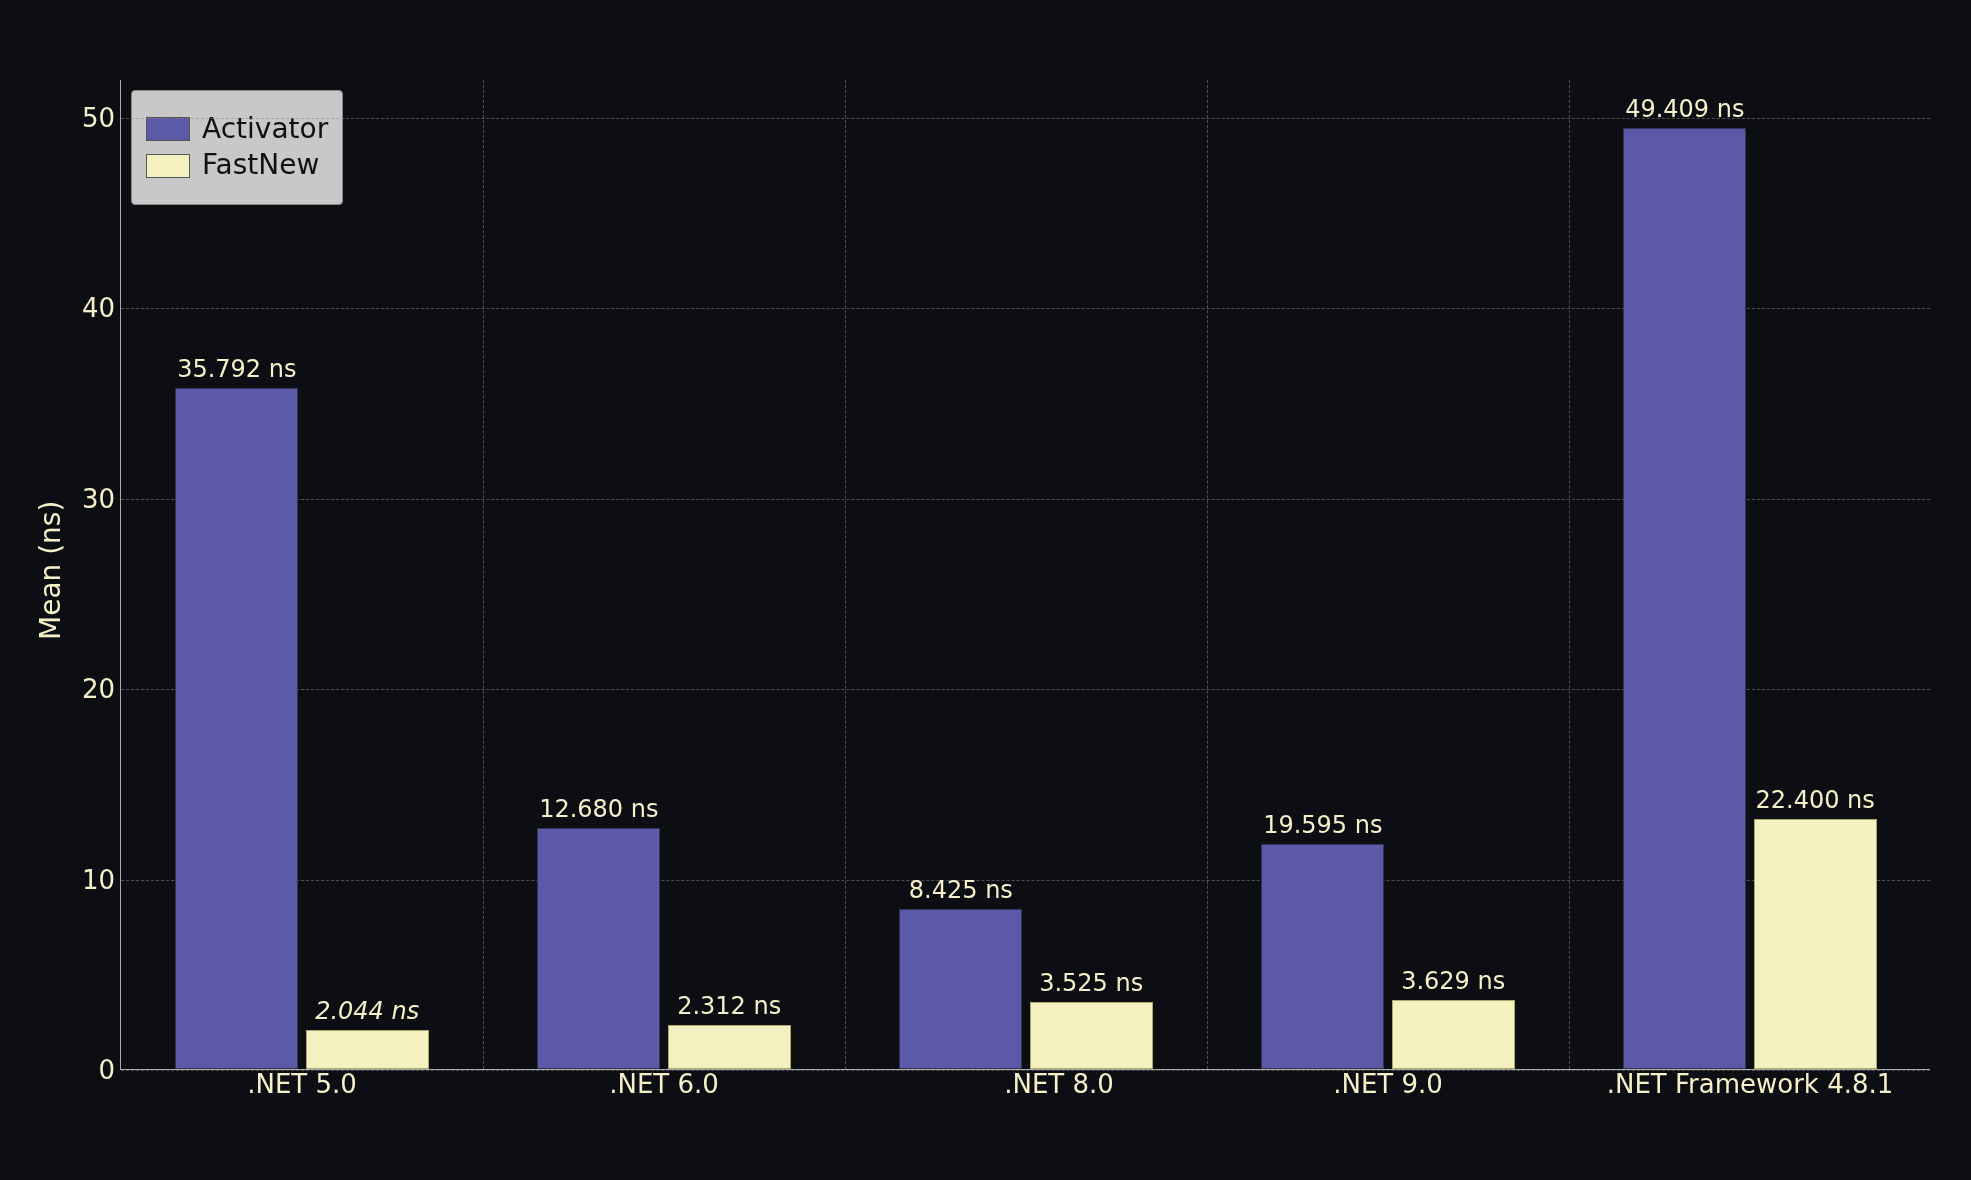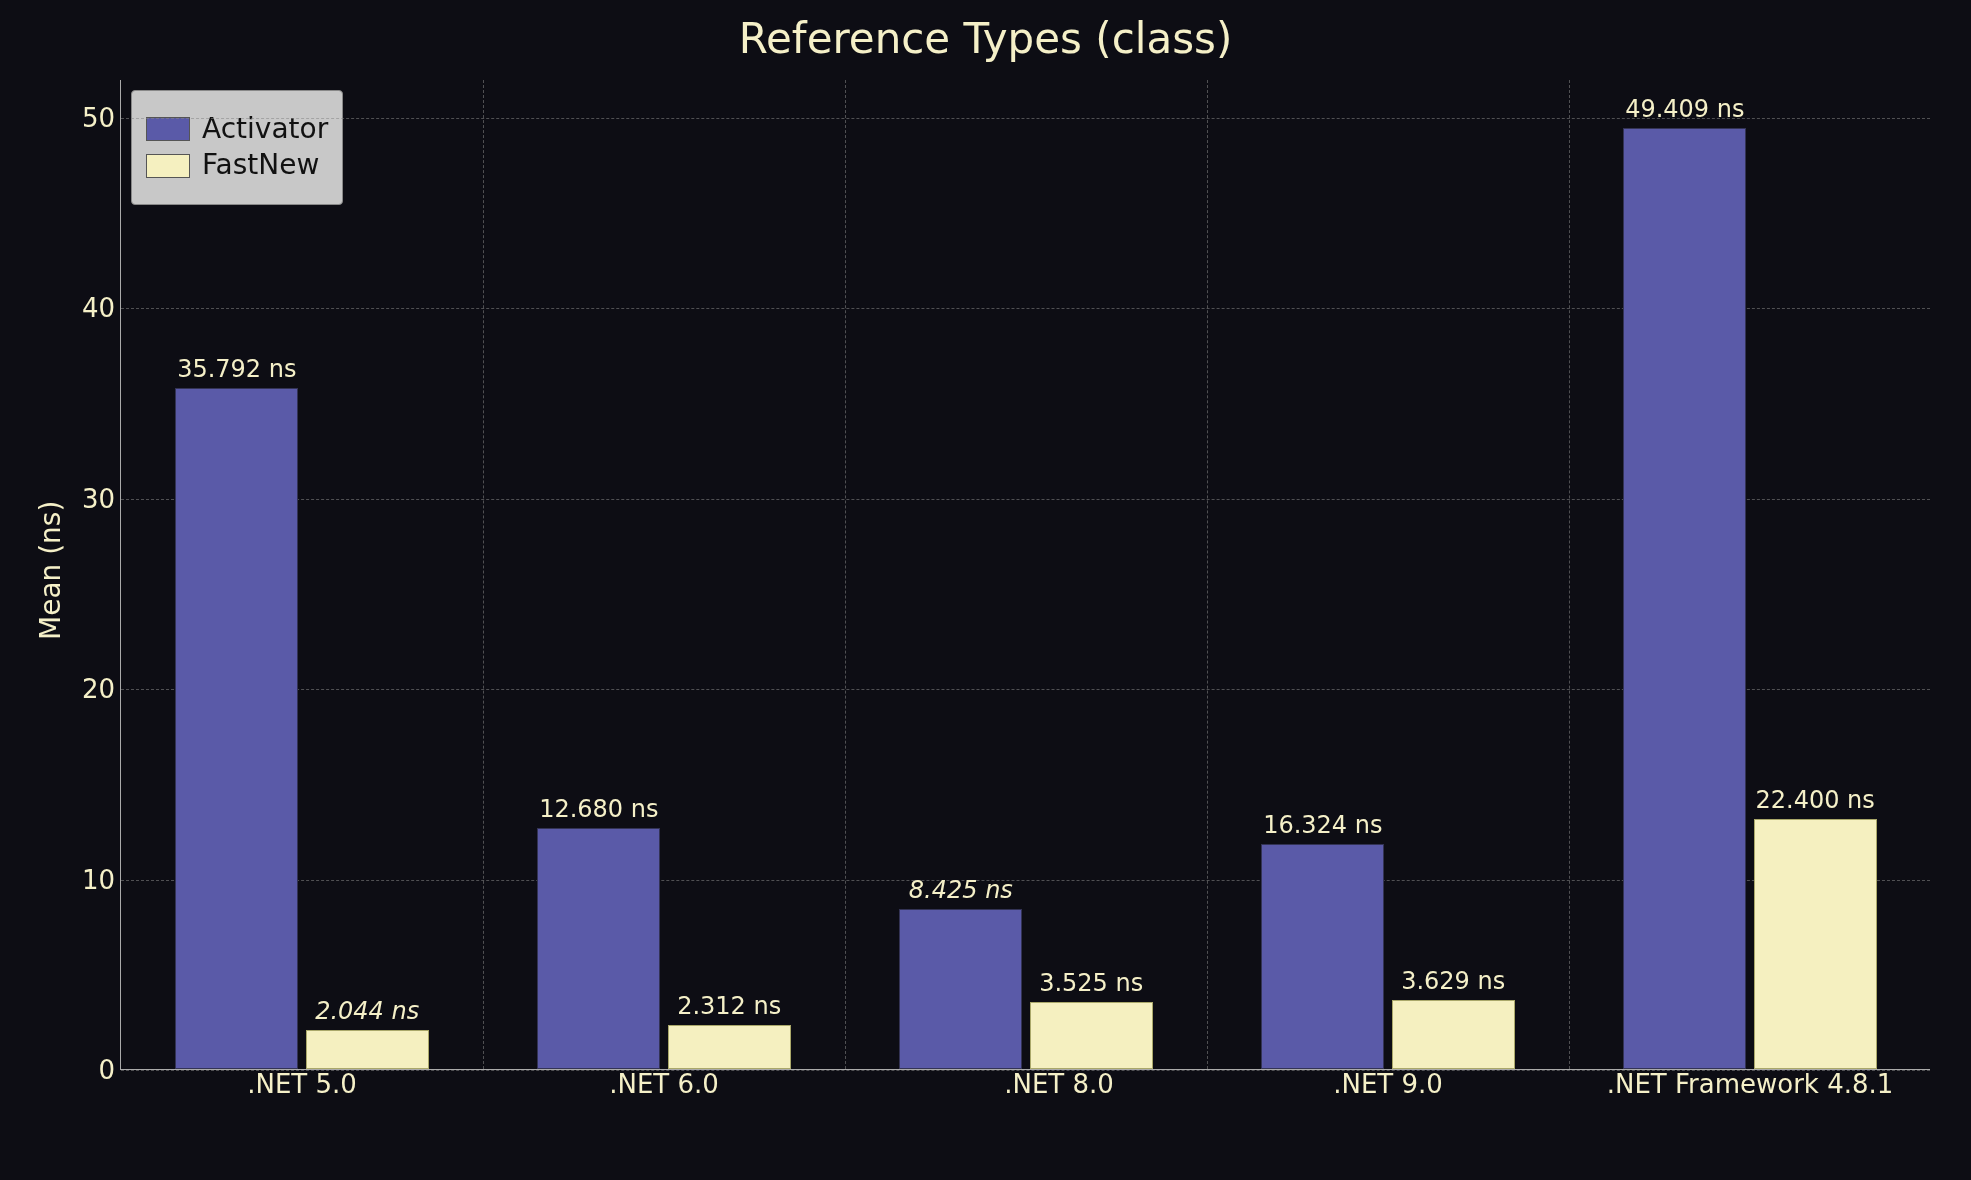--- a/index.html
+++ b/index.html
@@ -123,21 +123,20 @@
     border: 1px solid #555;
   }
   .legend-swatch.s0 { background: var(--bar1); }
   .legend-swatch.s1 { background: var(--bar2); }
 </style>
 </head>
 <body>
 
 <div class="chart-frame" style="left:0;top:0;width:1971px;height:1180px;">
 
-  <div class="title" style="top:14px;">Reference Types (class)</div>
 
   <div class="ylabel" style="left:34px; top:640px;">Mean (ns)</div>
 
   <div class="plot-area" id="plot" style="left:120px; top:80px; width:1810px; height:990px;">
     <div class="legend" style="left:10px; top:10px;">
       <div class="legend-row">
         <span class="legend-swatch s0"></span>
         <span>Activator</span>
       </div>
       <div class="legend-row">
@@ -166,26 +165,26 @@
       <div class="bar-label" style="left: 115.84px; top: 304.575px;">35.792 ns</div>
       <div class="bar s1" style="left: 184.62px; width: 123.08px; height: 38.9146px;"></div>
       <div class="bar-label" style="left: 246.16px; top: 947.085px; font-style: italic;">2.044 ns</div>
       <div class="xtick-label" style="left: 543px;">.NET 6.0</div>
       <div class="bar s0" style="left: 416.3px; width: 123.08px; height: 241.408px;"></div>
       <div class="bar-label" style="left: 477.84px; top: 744.592px;">12.680 ns</div>
       <div class="bar s1" style="left: 546.62px; width: 123.08px; height: 44.0169px;"></div>
       <div class="bar-label" style="left: 608.16px; top: 941.983px;">2.312 ns</div>
       <div class="xtick-label" style="left: 918px; margin-left: 20px;">.NET 8.0</div>
       <div class="bar s0" style="left: 778.3px; width: 123.08px; height: 160.399px;"></div>
-      <div class="bar-label" style="left: 839.84px; top: 825.601px; font-style: italic;">8.425 ns</div>
+      <div class="bar-label" style="left: 839.84px; top: 825.601px;">8.425 ns</div>
       <div class="bar s1" style="left: 908.62px; width: 123.08px; height: 67.1106px;"></div>
       <div class="bar-label" style="left: 970.16px; top: 918.889px;">3.525 ns</div>
       <div class="xtick-label" style="left: 1267px;">.NET 9.0</div>
       <div class="bar s0" style="left: 1140.3px; width: 123.08px; height: 225.472px;"></div>
-      <div class="bar-label" style="left: 1201.84px; top: 760.528px;">16.324 ns</div>
+      <div class="bar-label" style="left: 1201.84px; top: 760.528px;">19.595 ns</div>
       <div class="bar s1" style="left: 1270.62px; width: 123.08px; height: 69.0906px;"></div>
       <div class="bar-label" style="left: 1332.16px; top: 916.909px;">3.629 ns</div>
       <div class="xtick-label" style="left: 1629px;">.NET Framework 4.8.1</div>
       <div class="bar s0" style="left: 1502.3px; width: 123.08px; height: 940.671px;"></div>
       <div class="bar-label" style="left: 1563.84px; top: 45.3287px;">49.409 ns</div>
       <div class="bar s1" style="left: 1632.62px; width: 123.08px; height: 250.222px;"></div>
       <div class="bar-label" style="left: 1694.16px; top: 735.777px;">22.400 ns</div>
     </div>
 
 

